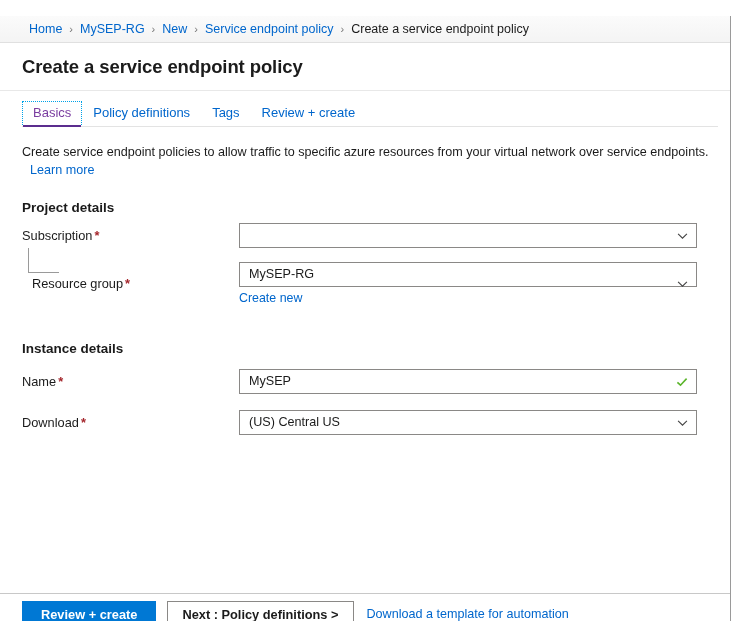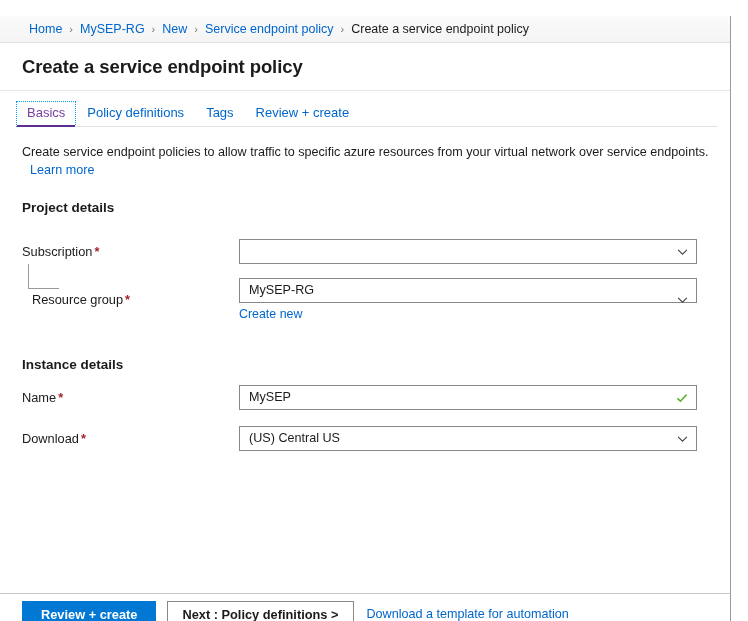--- a/index.html
+++ b/index.html
@@ -71,21 +71,21 @@
     font-size: 18.5px;
     font-weight: bold;
     color: #1b1b1b;
     letter-spacing: -0.1px;
   }
 
   
   .tab-strip {
     position: relative;
     height: 36px;
-    padding-left: 16px;
+    padding-left: 22px;
     display: flex;
     align-items: flex-end;
   }
   .tab-strip::after {
     content: "";
     position: absolute;
     left: 22px;
     right: 12px;
     bottom: 0;
     height: 1px;
@@ -143,21 +143,21 @@
   .section-heading {
     margin: 0 0 0 22px;
     font-size: 13.5px;
     font-weight: bold;
     color: #1b1b1b;
   }
   .field-row {
     position: relative;
     display: flex;
     align-items: center;
-    margin-top: 24px;
+    margin-top: 8px;
     min-height: 24px;
   }
   .field-label {
     width: 239px;
     padding-left: 22px;
     box-sizing: border-box;
     font-size: 12.8px;
     color: #1b1b1b;
     flex: none;
   }

